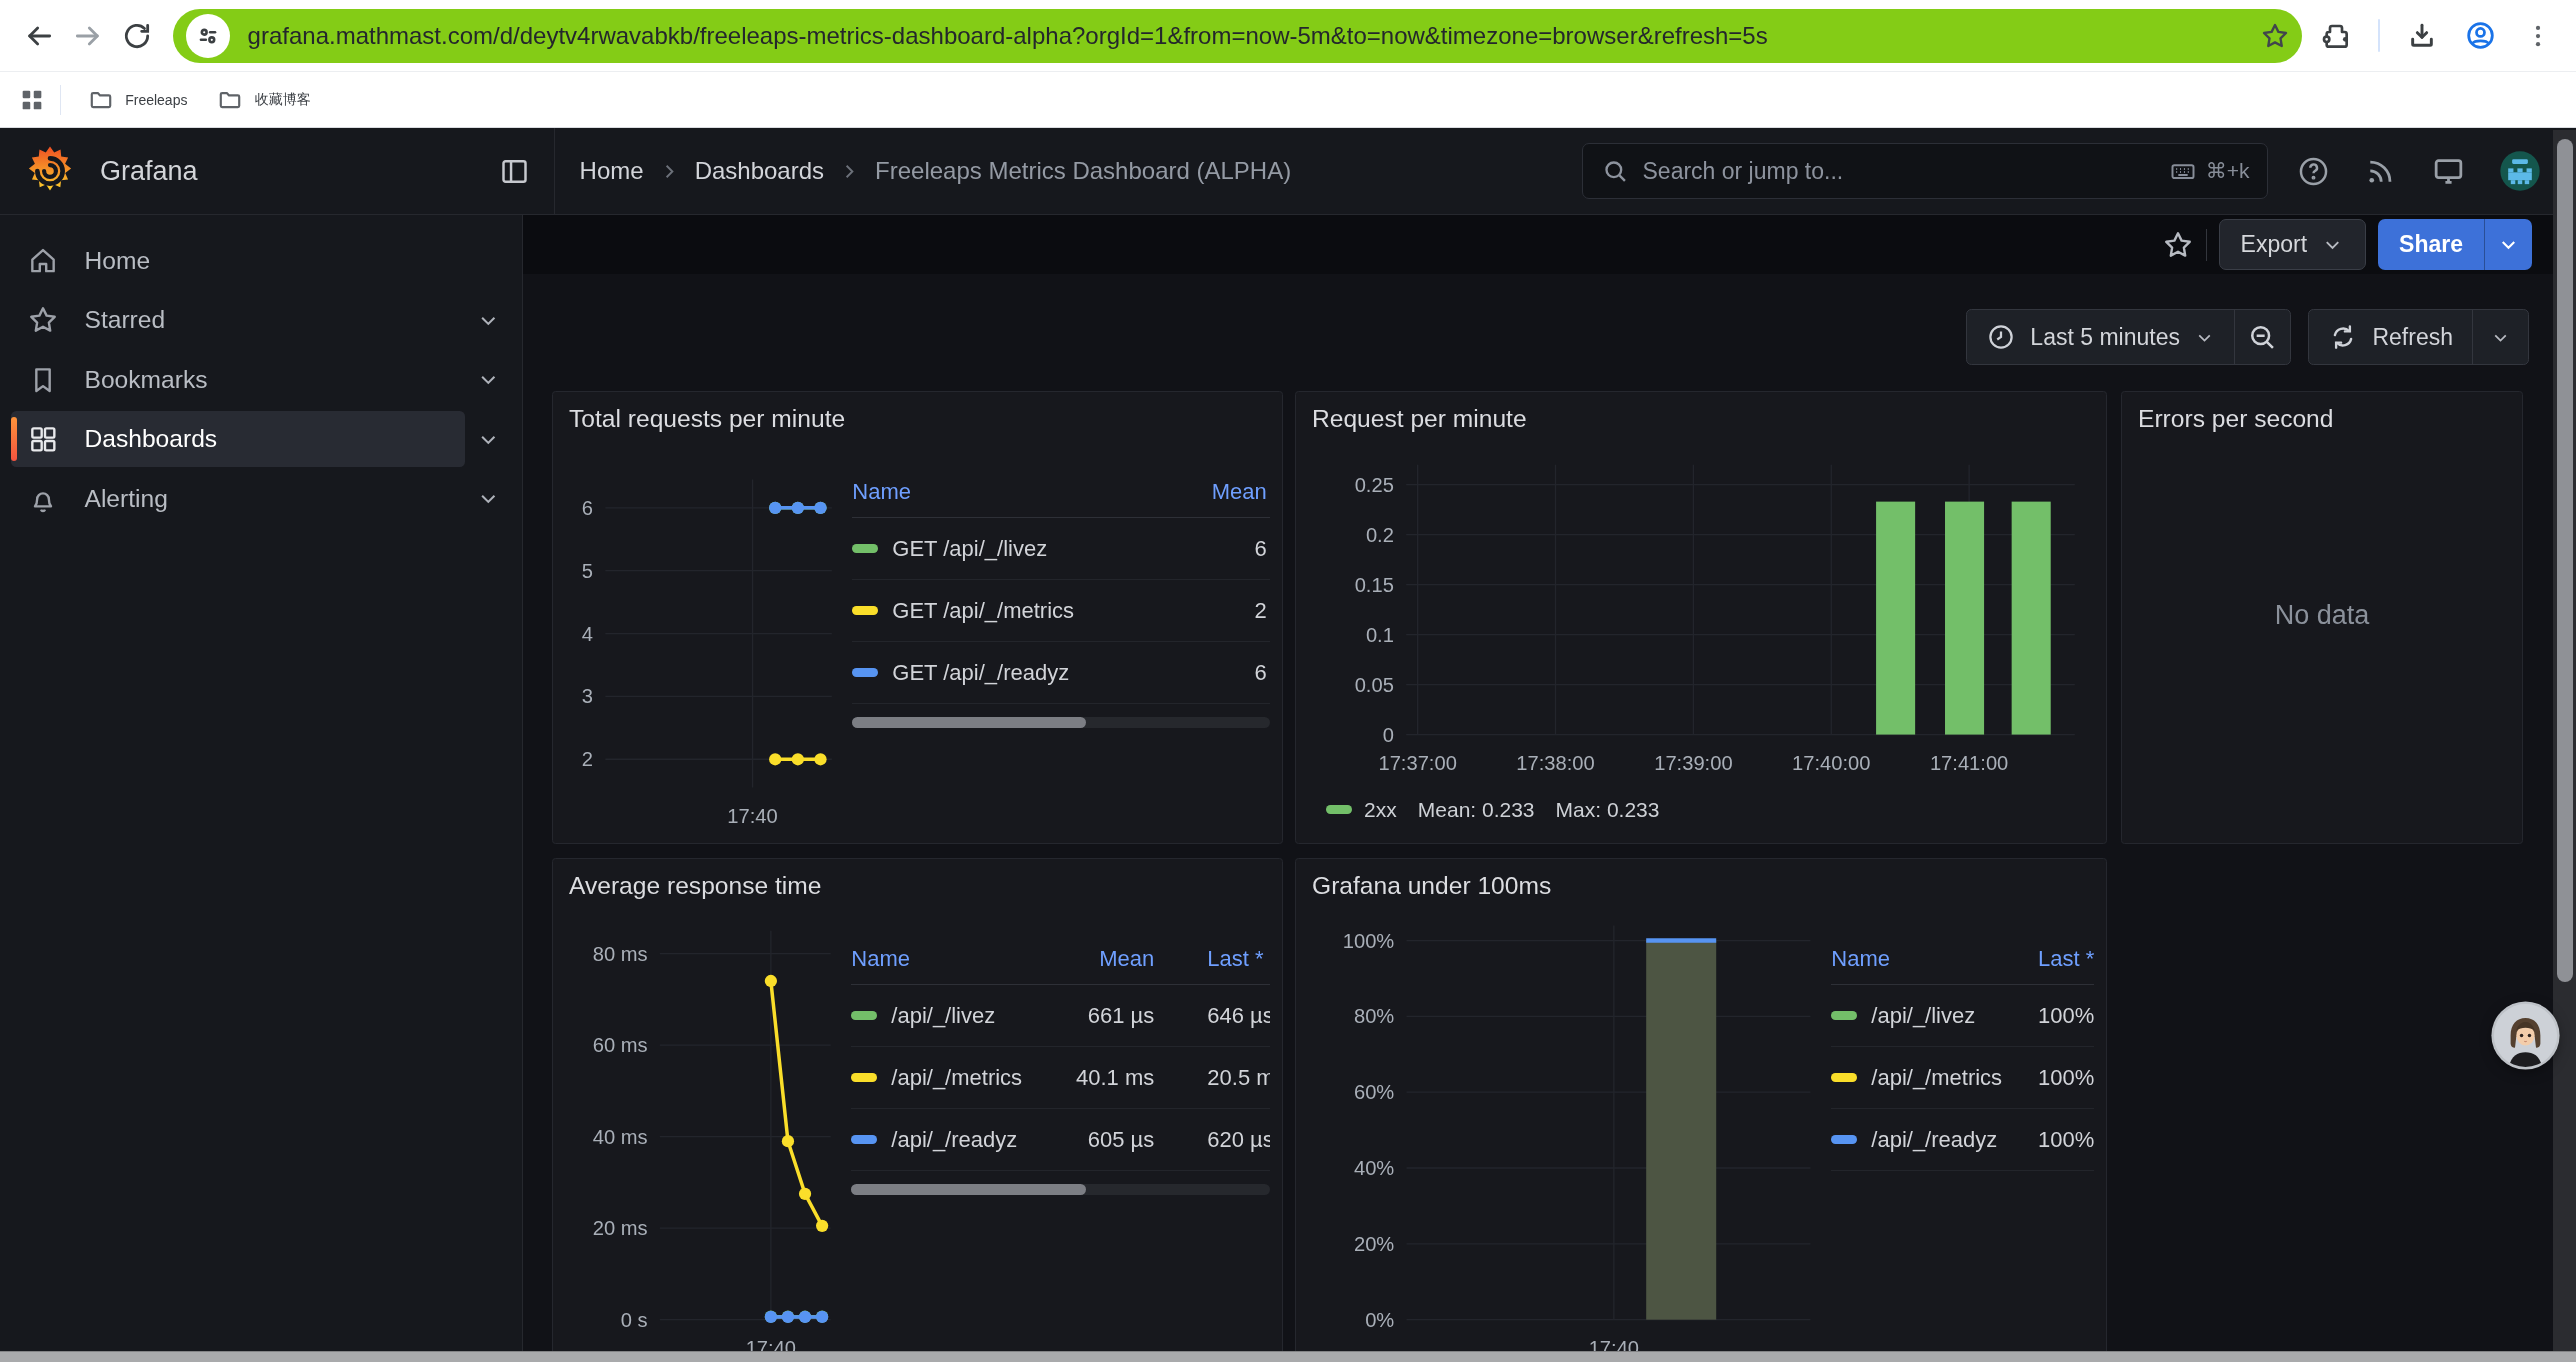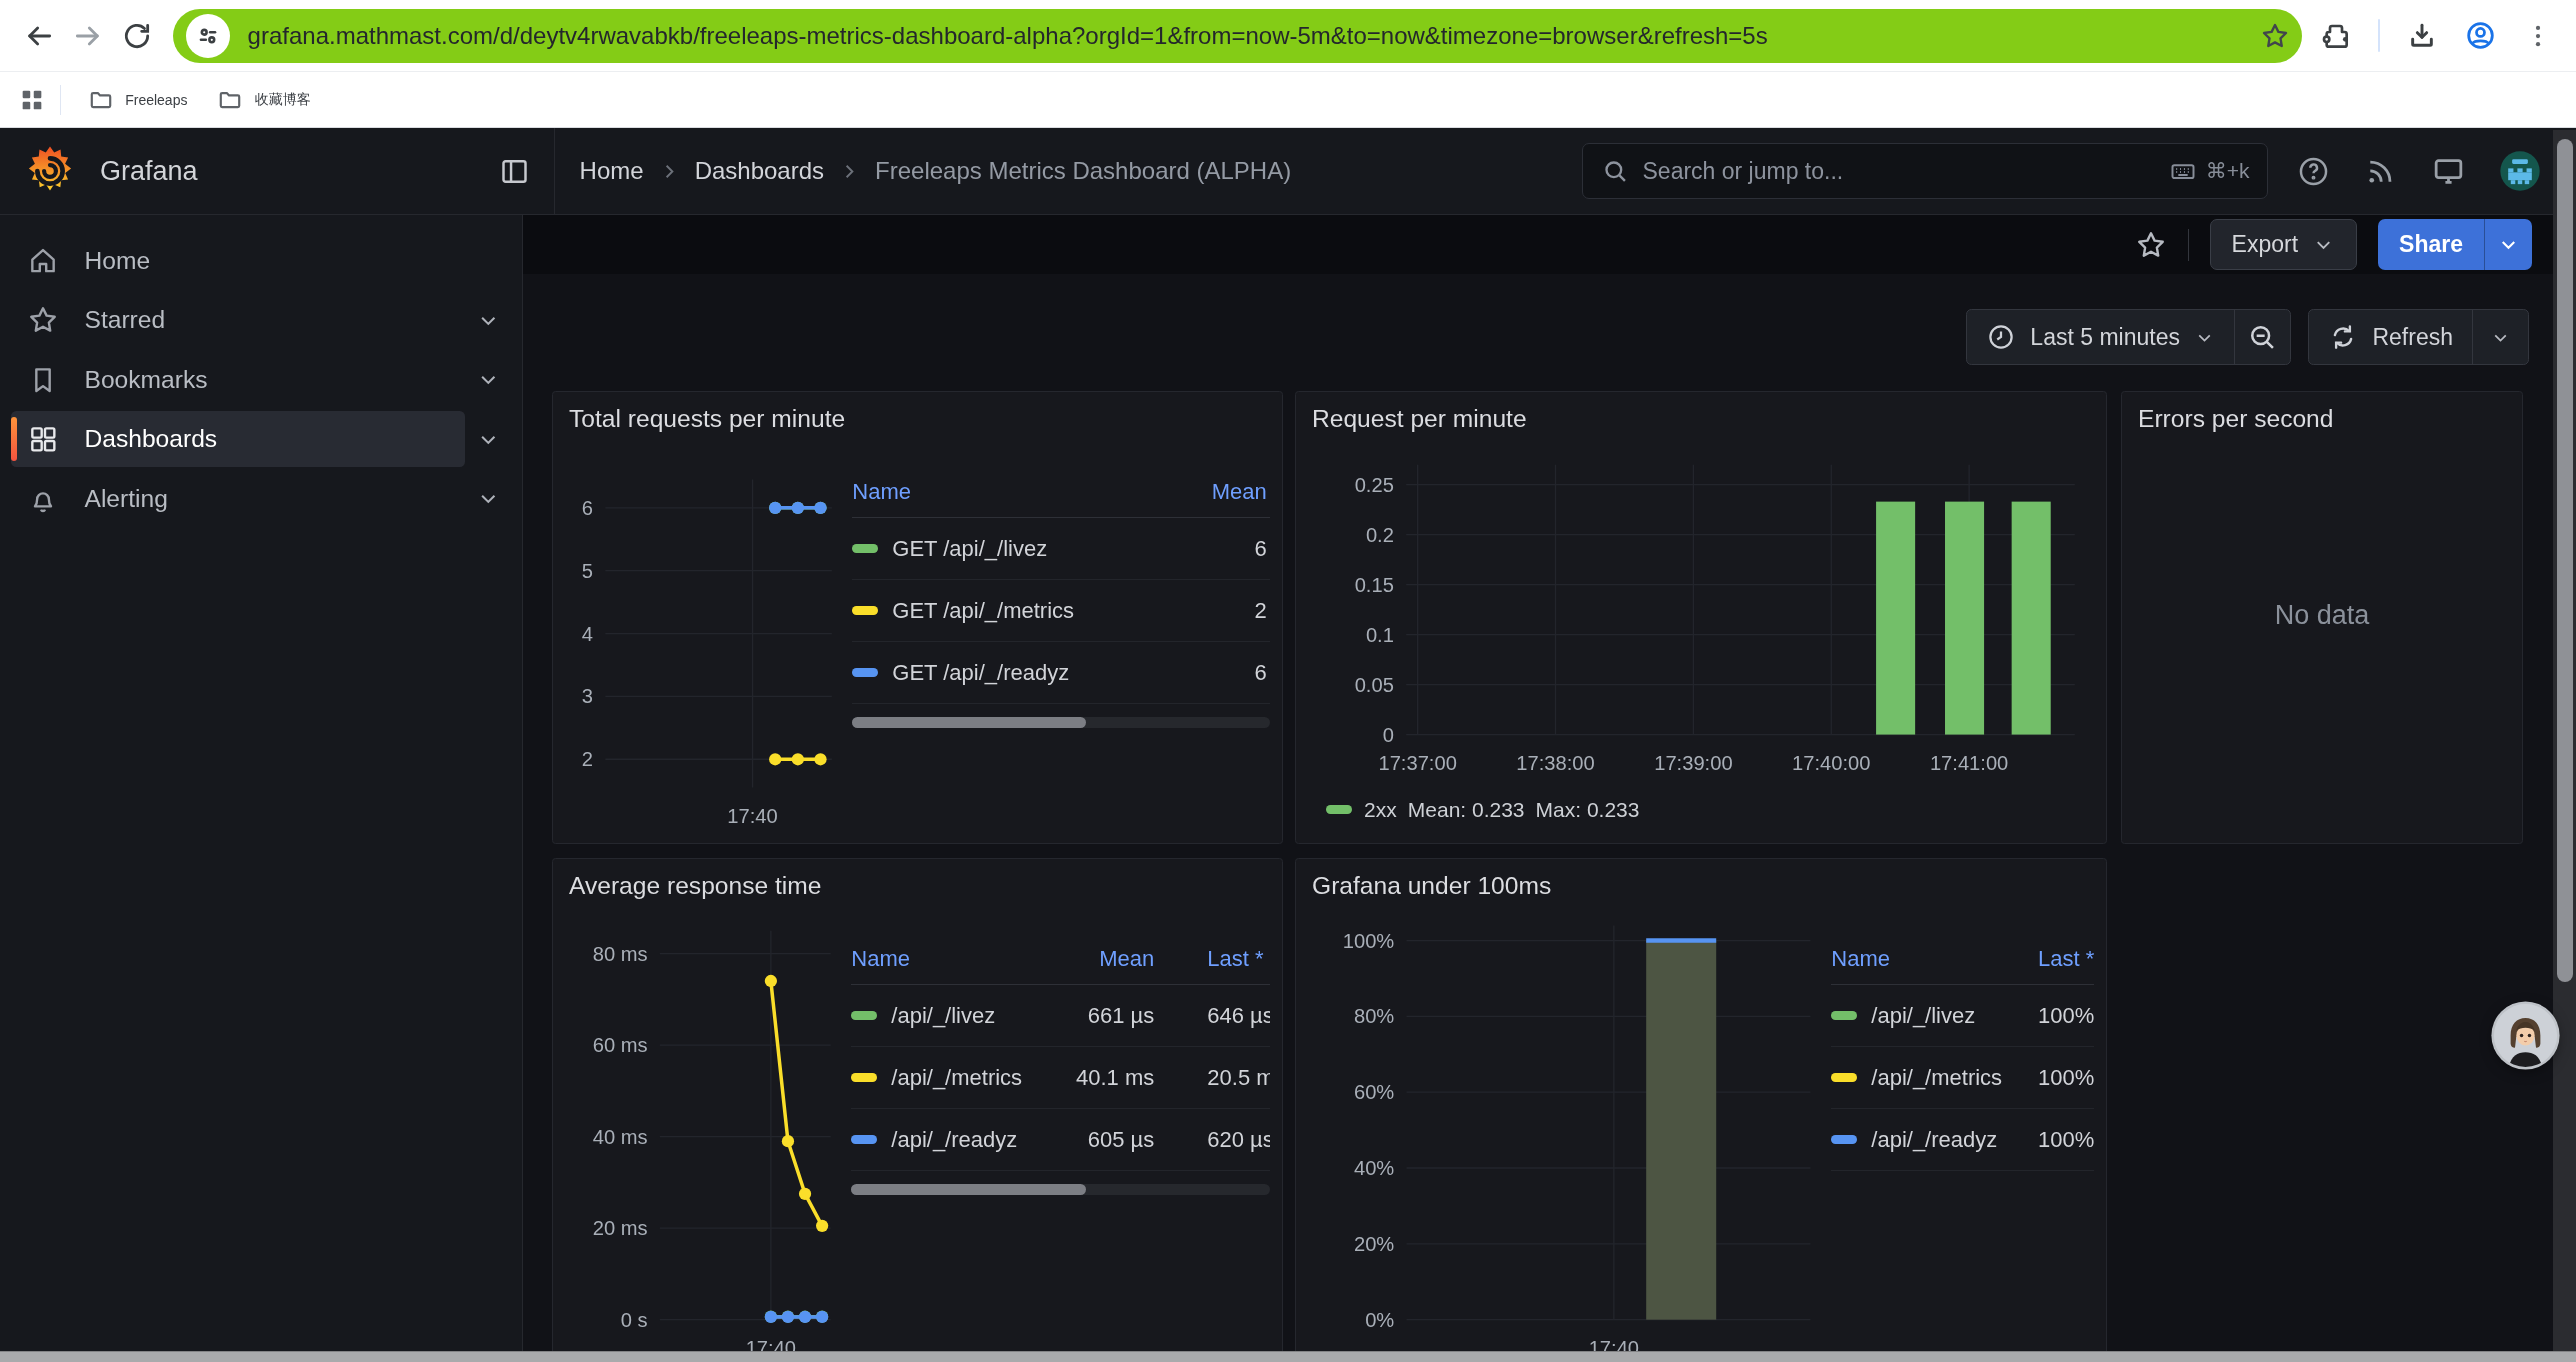--- a/index.html
+++ b/index.html
@@ -38,21 +38,21 @@
   .sidebar{position:absolute;left:0;top:0;width:523px;bottom:0;background:#16181d;border-right:0.9px solid #26282e;box-sizing:border-box;padding-top:14px;}
   .nav-row{display:flex;align-items:center;margin:3.5px 10.5px;}
   .nav-link{flex:1;height:56px;display:flex;align-items:center;padding:0 16px;border-radius:5.3px;color:#b9bdc4;font-size:24.6px;position:relative;}
   .nav-link .nav-ic{width:35px;display:flex;margin-right:23px;color:#9da1a9;}
   .nav-link.active{background:#282b33;color:#ffffff;}
   .nav-link.active .nav-ic{color:#e8e9ec;}
   .nav-link.active::before{content:'';position:absolute;left:0;top:6.1px;bottom:6.1px;width:6.1px;border-radius:3.5px;background:linear-gradient(#ff943b,#f3533f);}
   .nav-chev{width:47px;display:flex;justify-content:center;color:#aeb2ba;}
 
   .main{position:absolute;left:523px;top:0;right:0;bottom:0;}
-  .page-toolbar{height:59px;background:#0b0c10;display:flex;align-items:center;justify-content:flex-end;padding-right:44px;gap:21px;box-sizing:border-box;}
+  .page-toolbar{height:59px;background:#0b0c10;display:flex;align-items:center;justify-content:flex-end;padding-right:44px;gap:12px;box-sizing:border-box;}
   .pt-star{color:#b7bbc2;display:flex;}
   .pt-div{width:0.9px;height:32px;background:#33363d;}
   .btn-dark{height:51px;padding:0 21px;background:#22252c;border:0.9px solid #3a3e47;border-radius:7px;color:#d6d8dc;
             font-size:23px;display:flex;align-items:center;gap:14px;box-sizing:border-box;}
   .btn-share{height:51px;border-radius:7px;overflow:hidden;display:flex;background:#3d71d9;}
   .share-main{padding:0 21px;display:flex;align-items:center;color:#fff;font-size:23px;font-weight:bold;}
   .share-chev{width:47px;display:flex;align-items:center;justify-content:center;color:#fff;border-left:0.9px solid rgba(0,0,0,.3);}
 
   .canvas{position:absolute;top:59px;left:0;right:0;bottom:0;background:#111217;}
   .timebar{position:absolute;top:35px;right:47px;display:flex;gap:17.5px;}
@@ -71,21 +71,21 @@
   .lt{font-size:22px;color:#d2d4d9;}
   .lt-head{display:flex;color:#6f9fff;font-weight:500;padding-bottom:12.3px;border-bottom:0.9px solid #2e3037;}
   .lt-row{display:flex;align-items:center;padding:17.5px 0;border-bottom:0.9px solid #23252b;}
   .dash{display:inline-block;width:26px;height:8.8px;border-radius:4.4px;margin-right:14px;flex:none;}
   .lt-name{display:flex;align-items:center;min-width:0;white-space:nowrap;}
   .lt1 .c1{flex:1;} .lt1 .c2{width:79px;text-align:right;padding-right:3.5px;}
   .lt4{width:544px;} .lt4 .c1{width:219px;flex:none;} .lt4 .c2{width:84px;flex:none;text-align:right;} .lt4 .c3{padding-left:53px;flex:1;white-space:nowrap;}
   .lt5 .c1{flex:1;} .lt5 .c2{width:105px;text-align:right;}
   .hsb{height:11.4px;background:#26282d;border-radius:6.1px;margin-top:12.3px;position:relative;}
   .hsb::after{content:'';position:absolute;left:0;top:0;bottom:0;width:56%;background:#7c7e84;border-radius:6.1px;}
-  .p2-legend{display:flex;align-items:center;gap:11px;font-size:21px;color:#ced1d6;padding:8.8px 5.3px 0 17.5px;}
+  .p2-legend{display:flex;align-items:center;gap:21px;font-size:21px;color:#ced1d6;padding:8.8px 5.3px 0 17.5px;}
   .p2-legend .dash{margin-right:0;}
 
   .page-scroll{position:absolute;top:130px;right:0;width:23px;bottom:12.3px;background:#2b2c30;}
   .page-scroll .thumb{position:absolute;left:3.5px;right:3.5px;top:8.8px;height:843px;background:#8f9196;border-radius:8.8px;}
   .bottom-strip{position:absolute;left:0;right:0;bottom:0;height:12.3px;background:#a9aaac;border-top:0.9px solid #838486;box-sizing:border-box;}
   .float-avatar{position:absolute;left:2494px;top:1004px;width:63px;height:63px;border-radius:50%;background:#cdd1d7;
                 overflow:hidden;z-index:30;box-shadow:0 0 0 2.6px rgba(210,214,220,.9),0 3.5px 12.3px rgba(0,0,0,.5);}
 </style>
 </head>
 <body>

